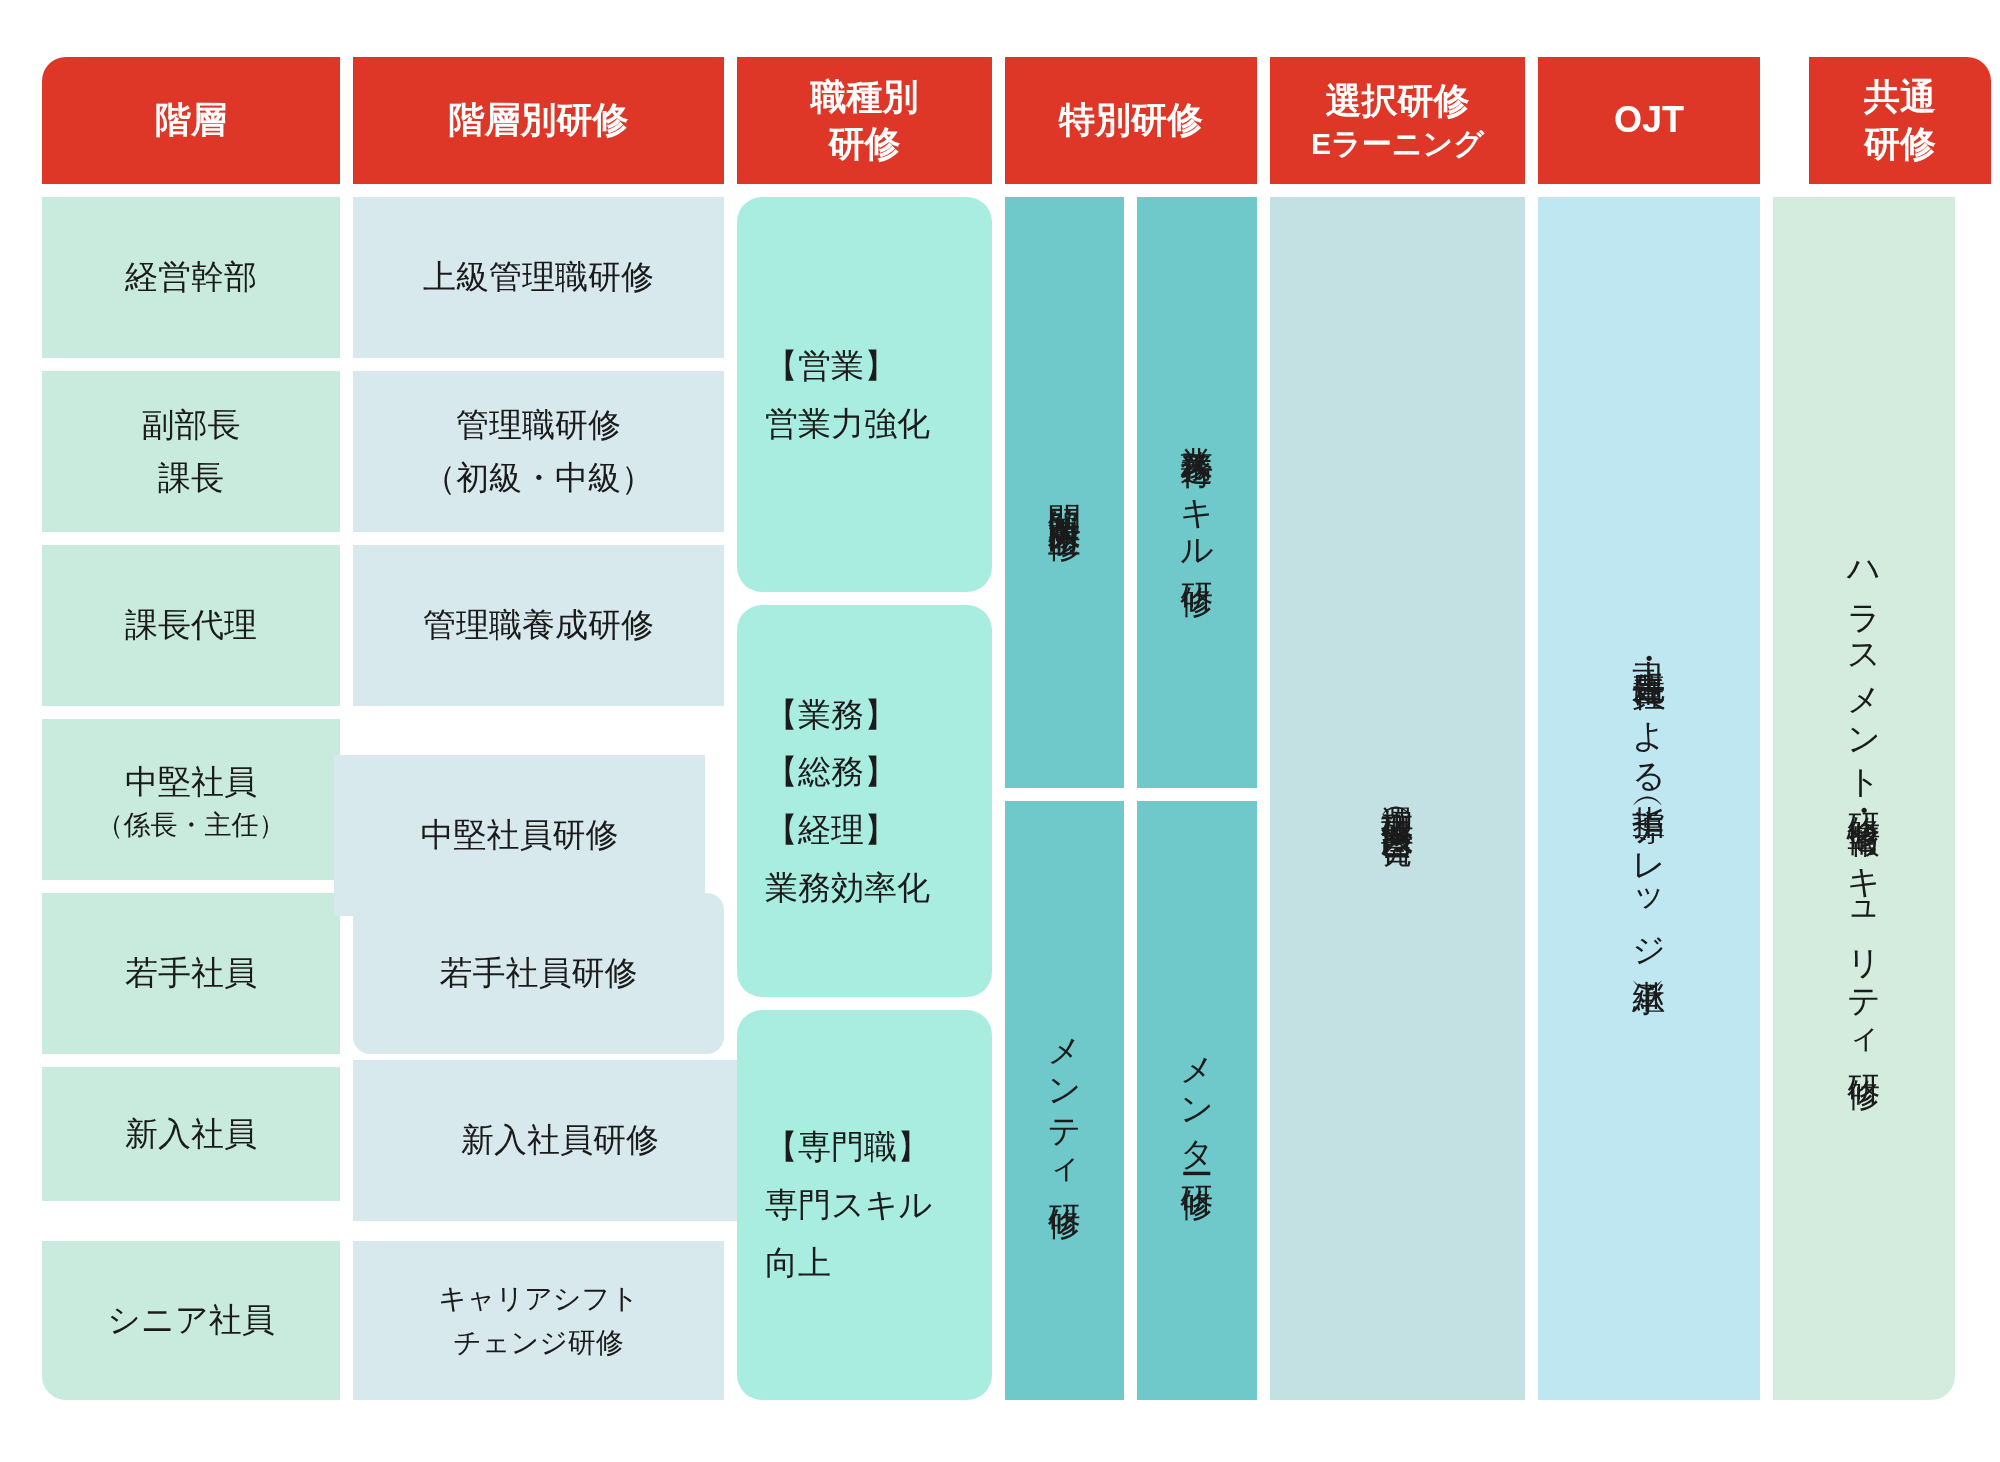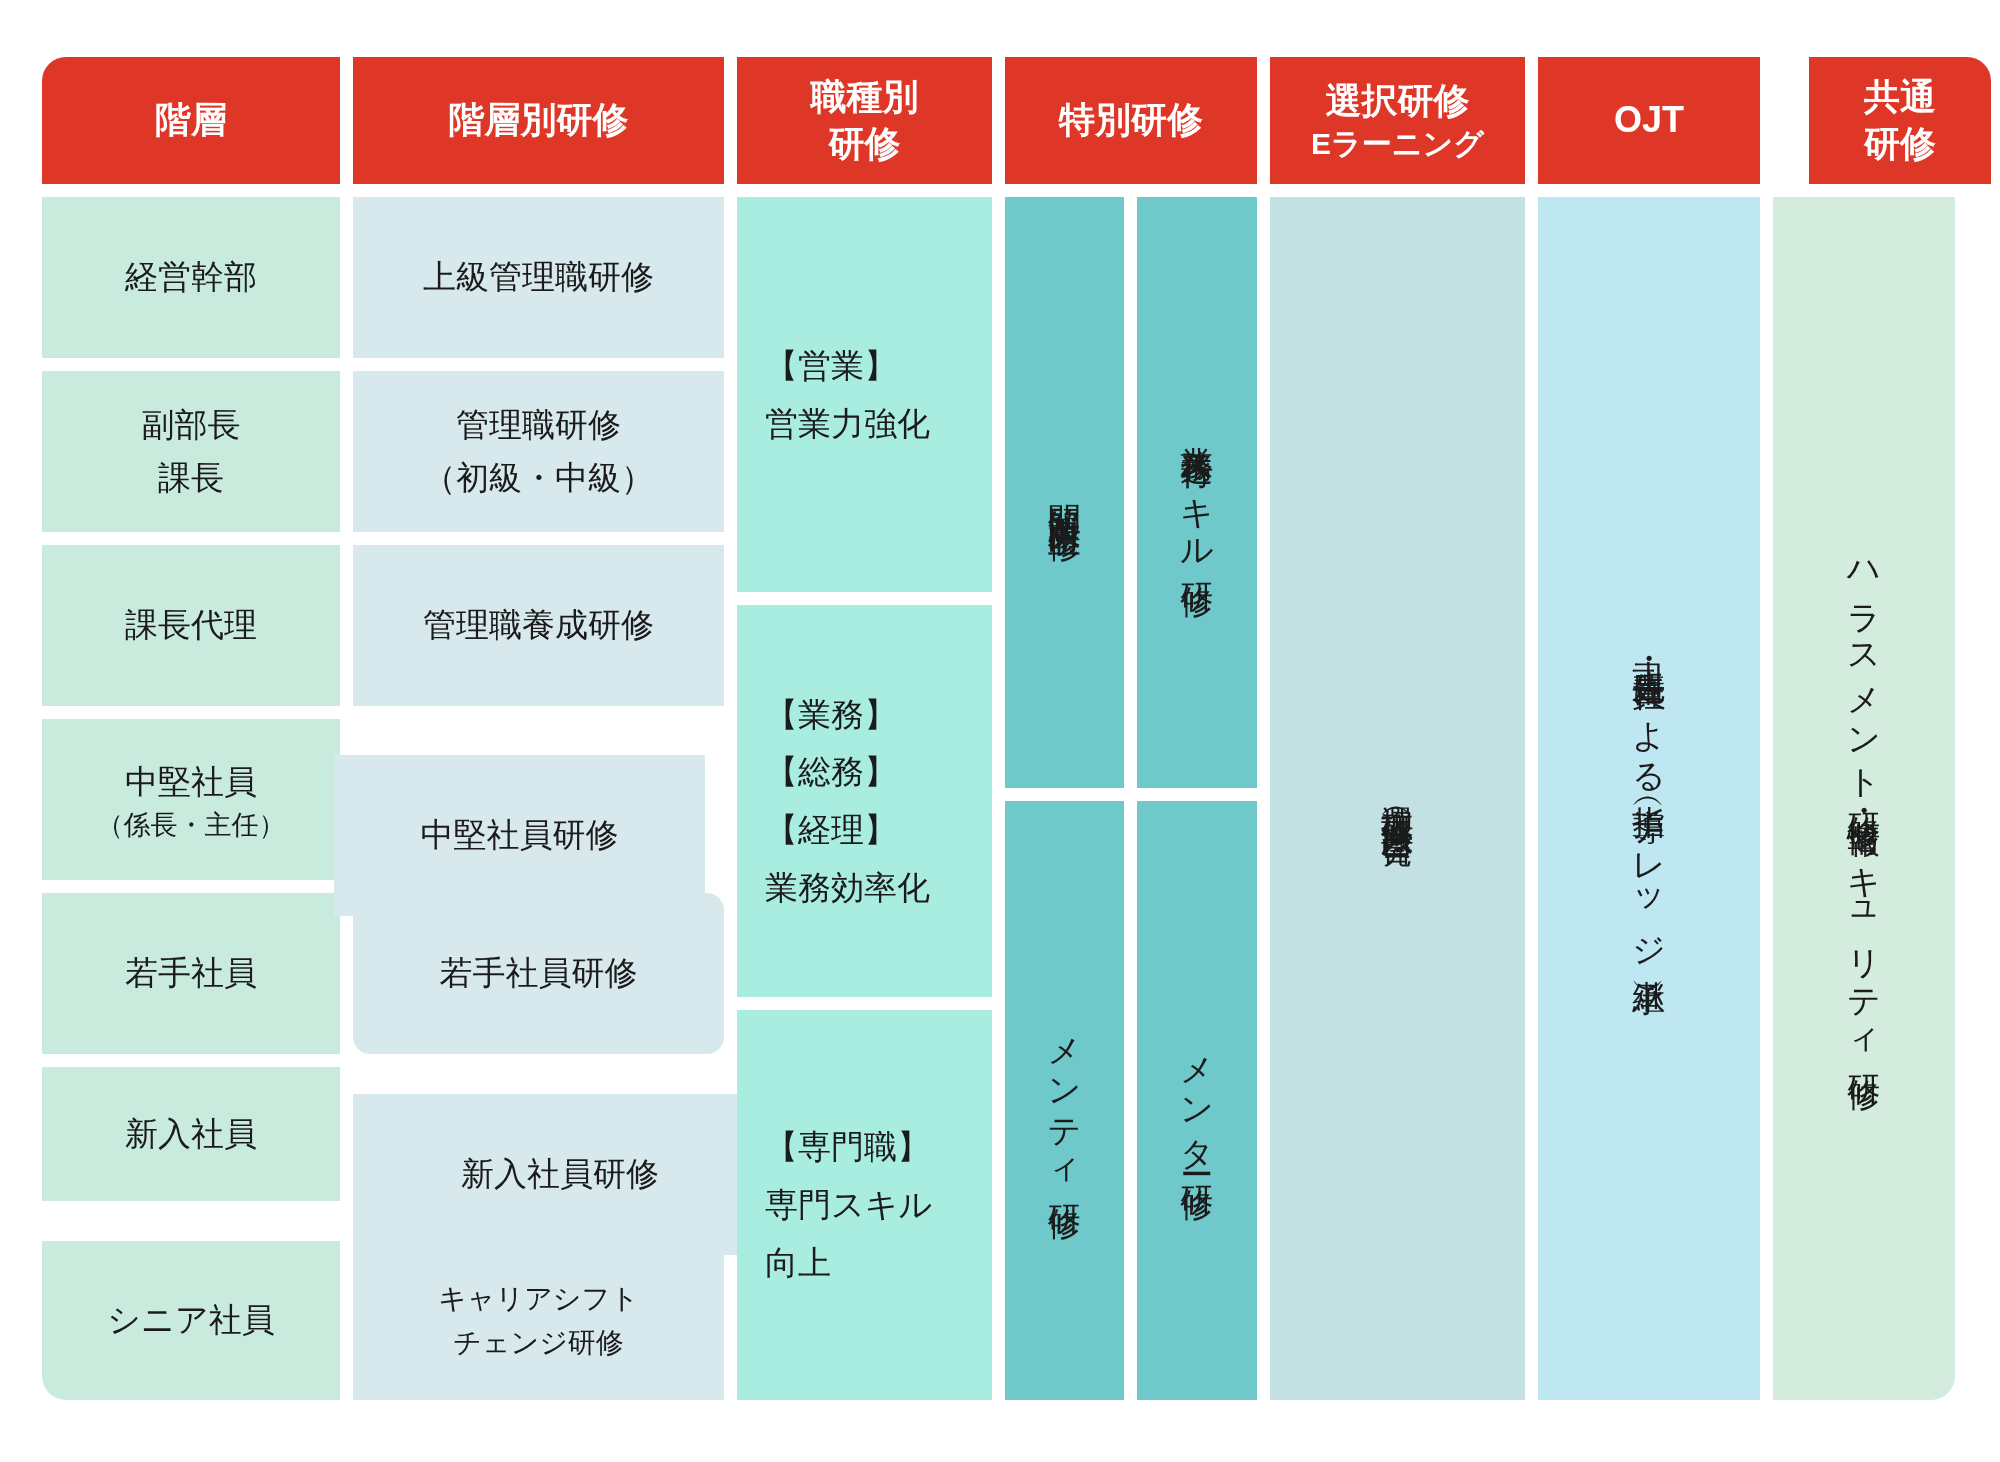--- a/index.html
+++ b/index.html
@@ -23,21 +23,21 @@
   .rbl{border-bottom-left-radius:24px;}
   .rbr{border-bottom-right-radius:24px;}
   
   .cell{
     flex-direction:column;text-align:center;font-size:33px;line-height:1.6;
     white-space:pre-line;
   }
   .cell .sub{font-size:27px;line-height:1.3;white-space:pre-line;}
   .c1{background:#c9ebde;}
   .c2{background:#d8e9ed;}
-  .c3{background:#a9ede1;}
+  .c3{background:#a9ede1;border-radius:25px;}
   .c4{background:#6fc9cb;}
   .c5{background:#c3e1e3;}
   .c6{background:#bee7f1;}
   .c7{background:#d3ecde;}
   .cell.small{font-size:28px;line-height:1.55;}
   
   .jobblk{
     flex-direction:column;align-items:flex-start;justify-content:center;
     text-align:left;font-size:33px;line-height:1.75;white-space:pre-line;
     padding-left:28px;padding-right:10px;
@@ -95,21 +95,21 @@
     <span>シニア社員</span>
     <span class="sub"></span>
   </div>
 
   <div class="blk cell c2" style="left:353px;top:197px;width:371px;height:161px;">上級管理職研修</div>
   <div class="blk cell c2" style="left:353px;top:371px;width:371px;height:161px;">管理職研修
 （初級・中級）</div>
   <div class="blk cell c2" style="left:353px;top:545px;width:371px;height:161px;text-align:right;">管理職養成研修</div>
   <div class="blk cell c2" style="left:334px;top:719px;width:371px;height:161px;margin-top:36px;">中堅社員研修</div>
   <div class="blk cell c2" style="left:353px;top:893px;width:371px;height:161px;border-radius:17px;">若手社員研修</div>
-  <div class="blk cell c2" style="left:353px;top:1094px;width:414px;height:161px;">新入社員研修</div>
+  <div class="blk cell c2" style="left:353px;top:1060px;width:414px;height:161px;">新入社員研修</div>
   <div class="blk cell c2 small" style="left:353px;top:1241px;width:371px;height:159px;">キャリアシフト
 チェンジ研修</div>
 
   <div class="blk jobblk c3" style="left:737px;top:197px;width:255px;height:395px;">【営業】
 営業力強化</div>
   <div class="blk jobblk c3" style="left:737px;top:605px;width:255px;height:392px;">【業務】
 【総務】
 【経理】
 業務効率化</div>
   <div class="blk jobblk c3" style="left:737px;top:1010px;width:255px;height:390px;">【専門職】

